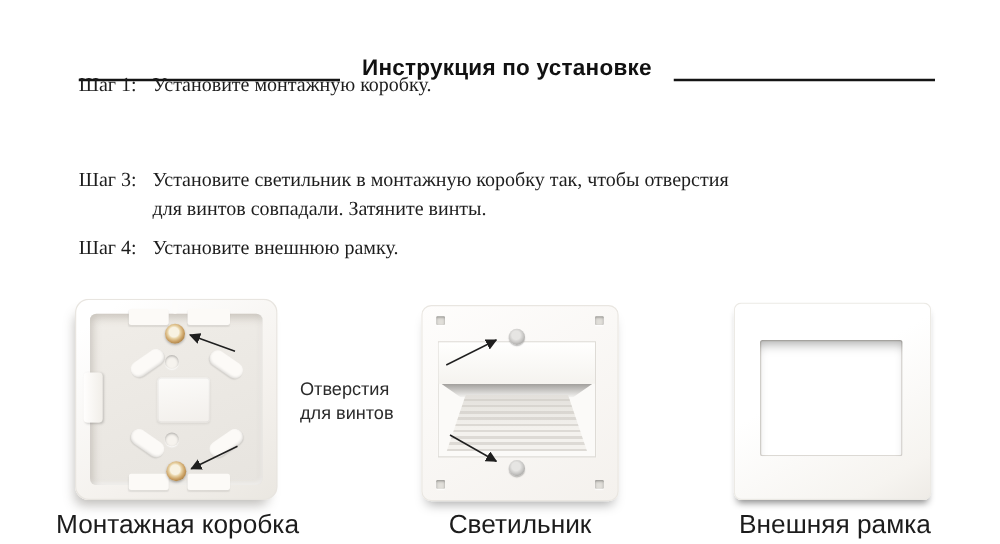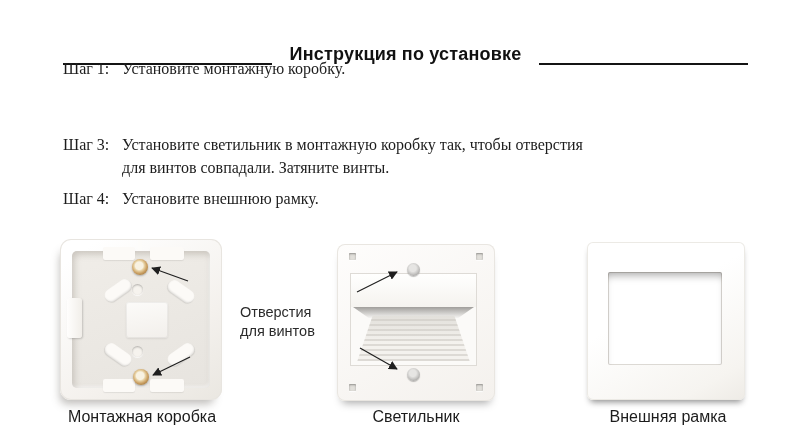--- a/index.html
+++ b/index.html
@@ -83,21 +83,21 @@
   .oframe .cut{position:absolute;left:21px;top:30px;width:114px;height:93px;border-radius:2px;
         background:#ffffff;
         box-shadow:inset 0 7px 9px -4px rgba(0,0,0,.35),inset 0 0 0 1px #dcd9d4;}
 
   
   .annot{position:absolute;left:240px;top:303px;width:90px;font-size:14.5px;line-height:1.28;
         color:#2b2b2b;white-space:pre-line;}
   .overlay{position:absolute;left:0;top:0;width:800px;height:435px;pointer-events:none;}
   .overlay line{stroke:#1f1f1f;stroke-width:1.2;}
   .overlay path{fill:#1f1f1f;}
-  .caption{position:absolute;top:408px;font-size:16px;color:#1c1c1c;transform:translateX(-50%);
+  .caption{position:absolute;top:408px;font-size:21px;color:#1c1c1c;transform:translateX(-50%);
         white-space:nowrap;}
   .cap1{left:142px;} .cap2{left:416px;} .cap3{left:668px;}
 </style>
 </head>
 <body>
 
 <div class="page">
 
   <div class="hdr">
     <div class="rule"></div>

